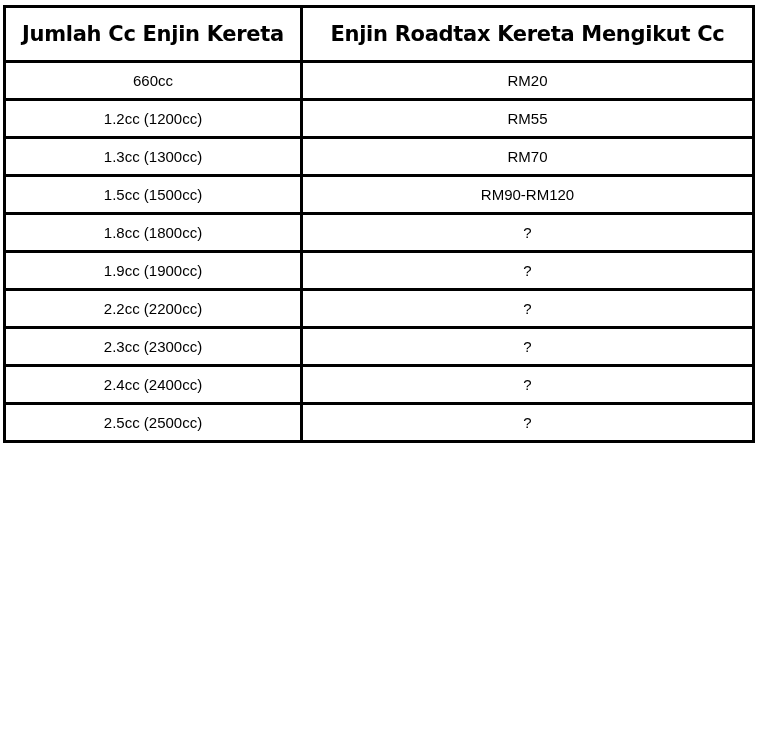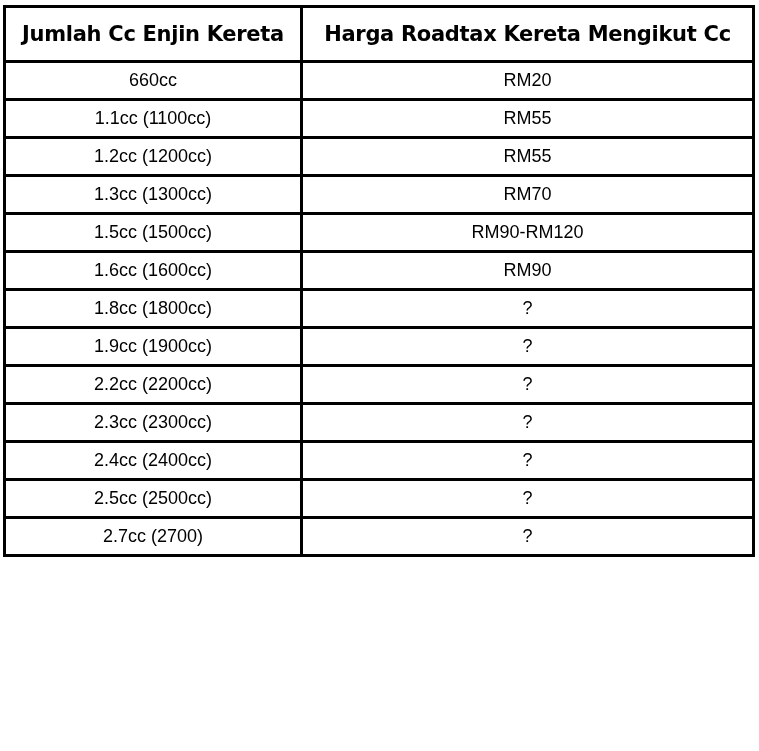--- a/index.html
+++ b/index.html
@@ -35,61 +35,53 @@
       height: 52px;
       font-family: "DejaVu Sans", "Liberation Sans", sans-serif;
       font-weight: bold;
       font-size: 21px;
       letter-spacing: -0.3px;
       text-align: center;
     }
     .tbl td {
       height: 35px;
       font-family: "Liberation Sans", sans-serif;
-      font-size: 18px;
+      font-size: 15px;
     }
   </style>
 </head>
 <body>
 
 <table class="tbl">
   <colgroup>
     <col class="c1">
     <col class="c2">
   </colgroup>
   <thead>
     <tr>
       <th>Jumlah Cc Enjin Kereta</th>
-      <th>Harga Roadtax Kereta Mengikut Cc</th>
+      <th>Enjin Roadtax Kereta Mengikut Cc</th>
     </tr>
   </thead>
   <tbody>
     <tr>
       <td>660cc</td>
       <td>RM20</td>
-    </tr>
-    <tr>
-      <td>1.1cc (1100cc)</td>
-      <td>RM55</td>
     </tr>
     <tr>
       <td>1.2cc (1200cc)</td>
       <td>RM55</td>
     </tr>
     <tr>
       <td>1.3cc (1300cc)</td>
       <td>RM70</td>
     </tr>
     <tr>
       <td>1.5cc (1500cc)</td>
       <td>RM90-RM120</td>
-    </tr>
-    <tr>
-      <td>1.6cc (1600cc)</td>
-      <td>RM90</td>
     </tr>
     <tr>
       <td>1.8cc (1800cc)</td>
       <td>?</td>
     </tr>
     <tr>
       <td>1.9cc (1900cc)</td>
       <td>?</td>
     </tr>
     <tr>
@@ -101,18 +93,14 @@
       <td>?</td>
     </tr>
     <tr>
       <td>2.4cc (2400cc)</td>
       <td>?</td>
     </tr>
     <tr>
       <td>2.5cc (2500cc)</td>
       <td>?</td>
     </tr>
-    <tr>
-      <td>2.7cc (2700)</td>
-      <td>?</td>
-    </tr>
   </tbody>
 </table>
 
 </body></html>

